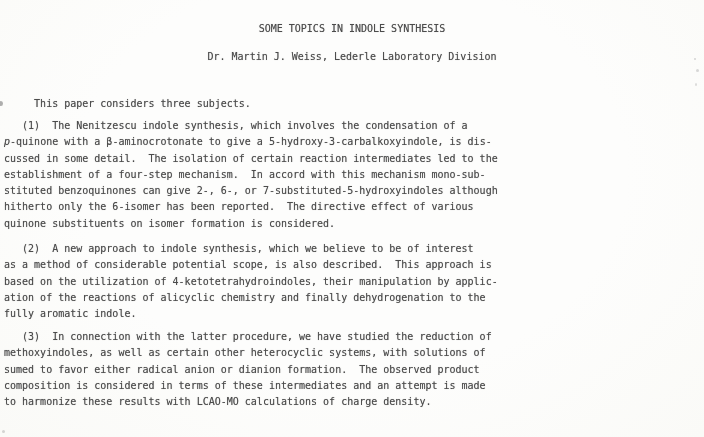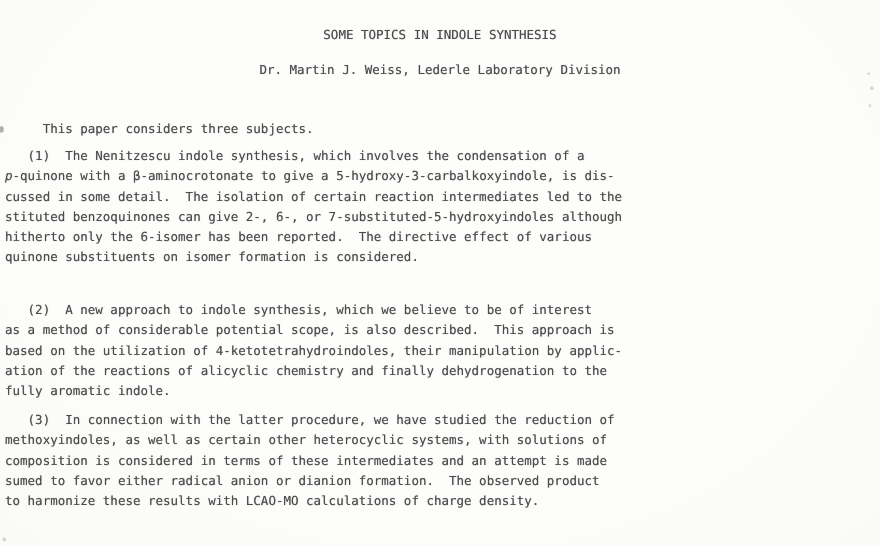--- a/index.html
+++ b/index.html
@@ -73,38 +73,39 @@
   </div>
 
   <div class="body-block intro-block">
       <div class="line">     This paper considers three subjects.</div>
     </div>
 
   <div class="body-block para-1">
       <div class="line">   (1)  The Nenitzescu indole synthesis, which involves the condensation of a</div>
       <div class="line">p-quinone with a β-aminocrotonate to give a 5-hydroxy-3-carbalkoxyindole, is dis-</div>
       <div class="line">cussed in some detail.  The isolation of certain reaction intermediates led to the</div>
+      <div class="line">establishment of a four-step mechanism.  In accord with this mechanism mono-sub-</div>
       <div class="line">stituted benzoquinones can give 2-, 6-, or 7-substituted-5-hydroxyindoles although</div>
       <div class="line">hitherto only the 6-isomer has been reported.  The directive effect of various</div>
       <div class="line">quinone substituents on isomer formation is considered.</div>
     </div>
 
   <div class="body-block para-2">
       <div class="line">   (2)  A new approach to indole synthesis, which we believe to be of interest</div>
       <div class="line">as a method of considerable potential scope, is also described.  This approach is</div>
       <div class="line">based on the utilization of 4-ketotetrahydroindoles, their manipulation by applic-</div>
       <div class="line">ation of the reactions of alicyclic chemistry and finally dehydrogenation to the</div>
       <div class="line">fully aromatic indole.</div>
     </div>
 
   <div class="body-block para-3">
       <div class="line">   (3)  In connection with the latter procedure, we have studied the reduction of</div>
       <div class="line">methoxyindoles, as well as certain other heterocyclic systems, with solutions of</div>
+      <div class="line">sumed to favor either radical anion or dianion formation.  The observed product</div>
       <div class="line">composition is considered in terms of these intermediates and an attempt is made</div>
-      <div class="line">sumed to favor either radical anion or dianion formation.  The observed product</div>
       <div class="line">to harmonize these results with LCAO-MO calculations of charge density.</div>
     </div>
 
   <div class="speck speck-a"></div>
   <div class="speck speck-b"></div>
   <div class="speck speck-c"></div>
   <div class="speck speck-d"></div>
   <div class="speck speck-e"></div>
 
 </div>

